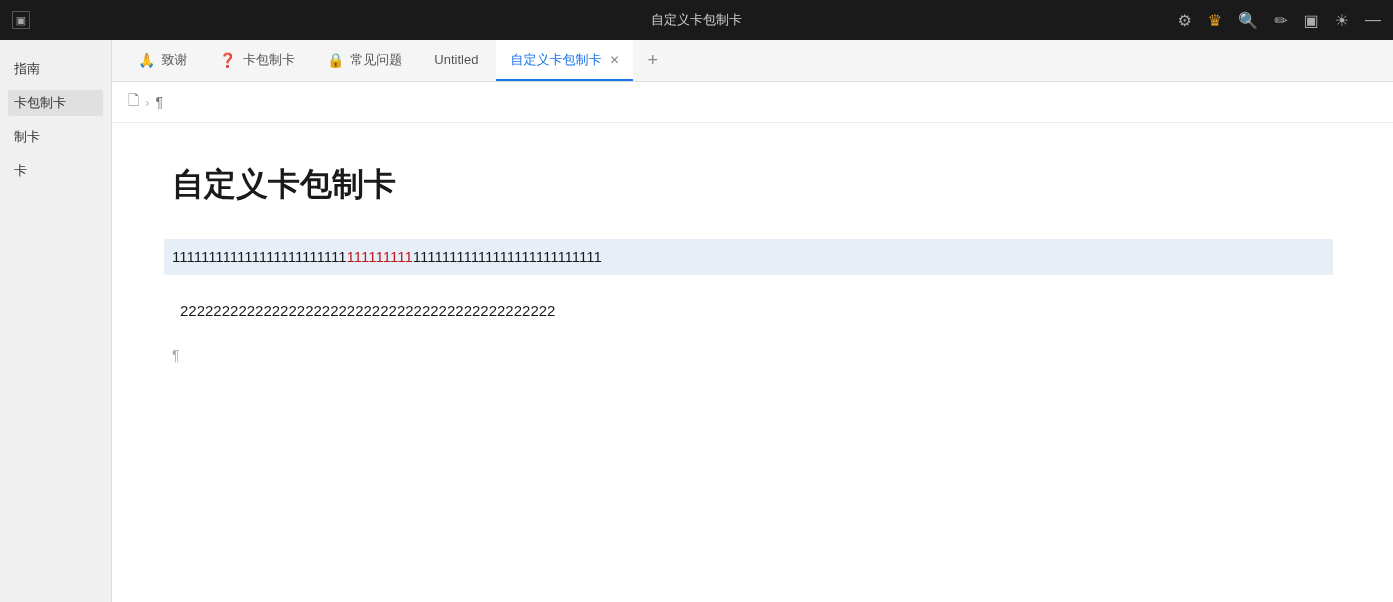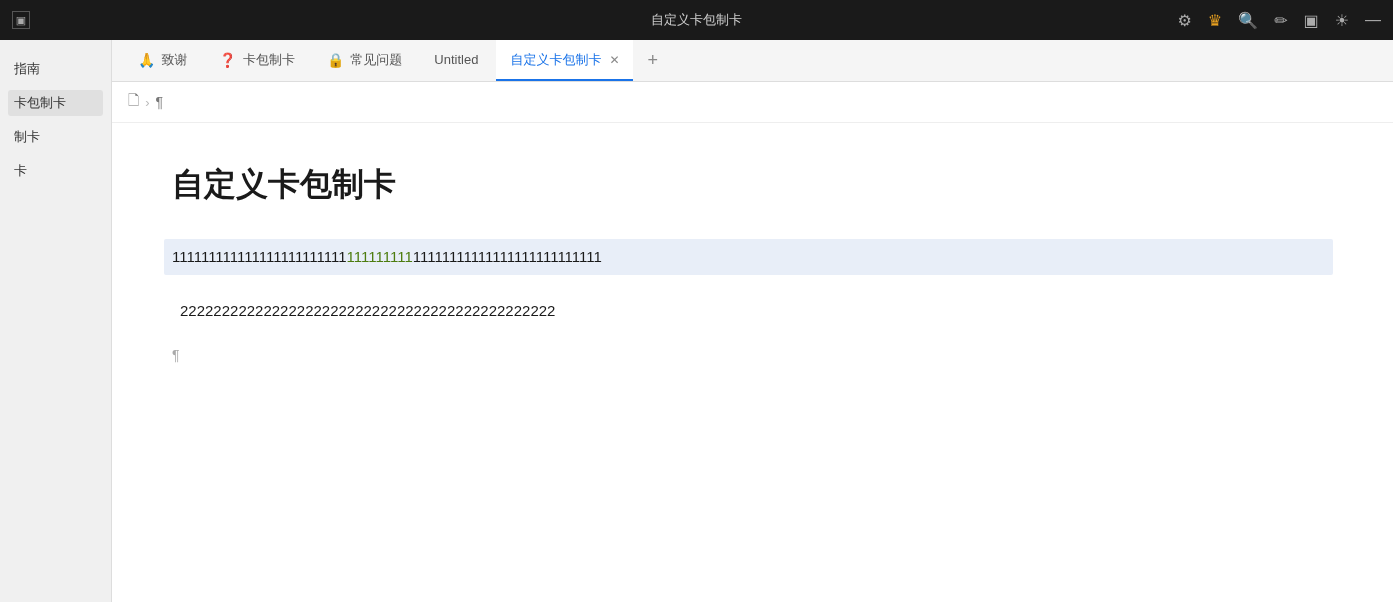--- a/index.html
+++ b/index.html
@@ -178,21 +178,21 @@
       margin-left: 8px;
     }
     .text-line.highlighted {
       background: #e8eef8;
       padding: 6px 8px;
       border-radius: 2px;
       margin-left: -8px;
       display: block;
     }
     .highlight-orange {
-      color: #4d7c0f;
+      color: #b91c1c;
       font-weight: 500;
     }
     .para-mark {
       color: #aaa;
       font-size: 14px;
       margin-top: 8px;
     }
   </style>
 </head>
 <body>

